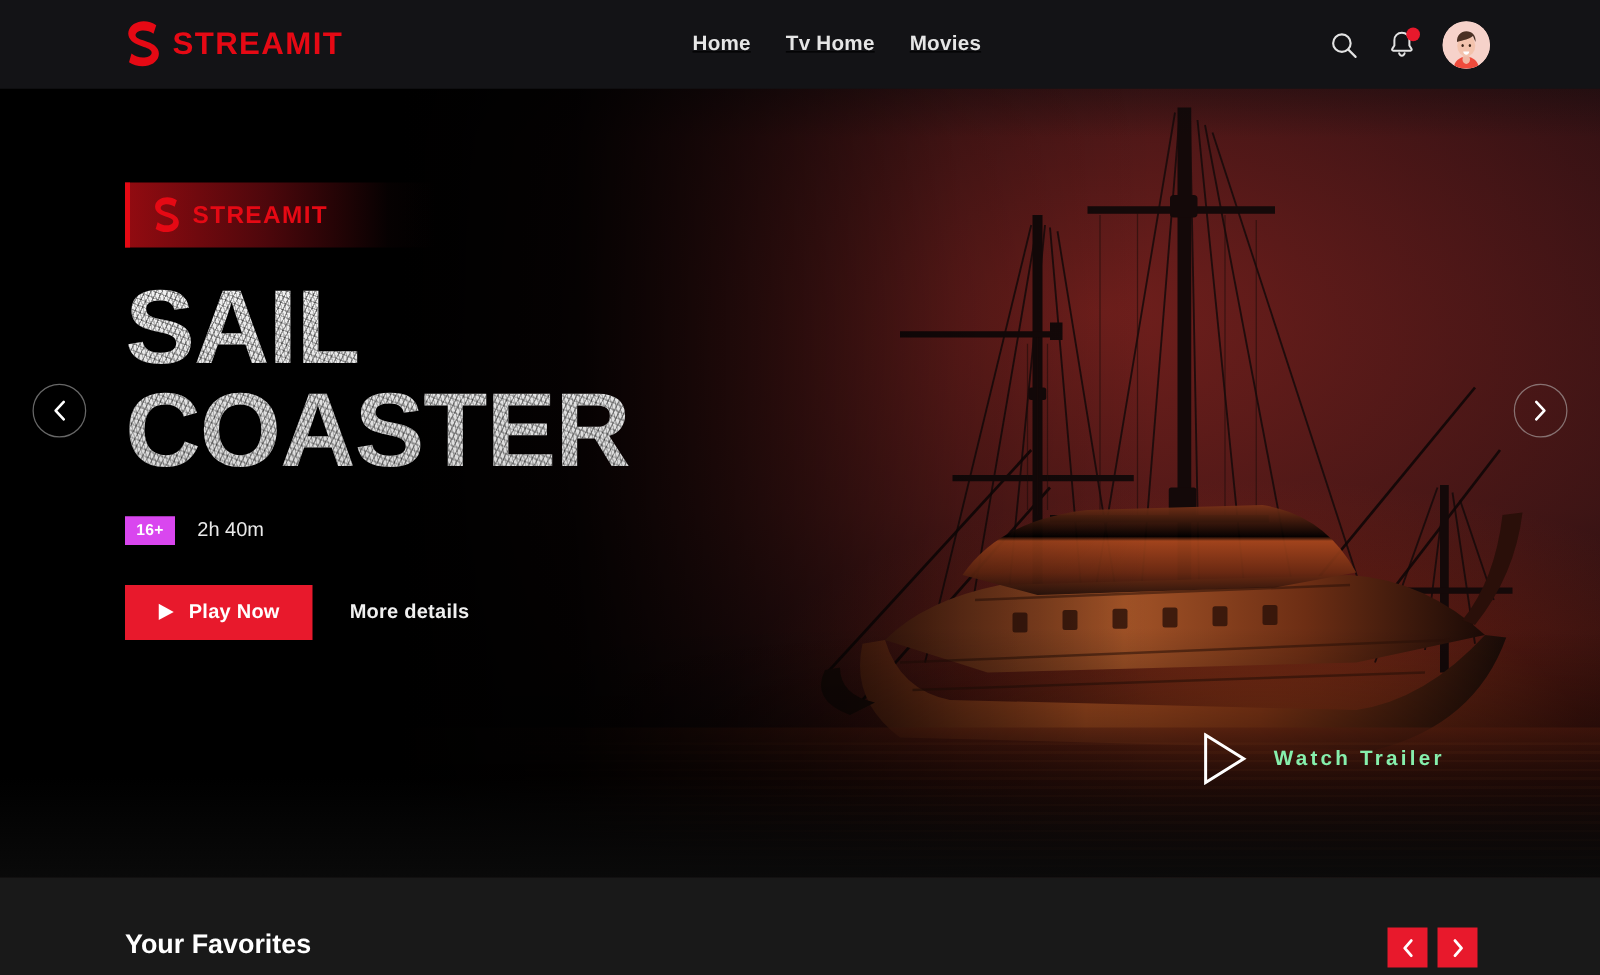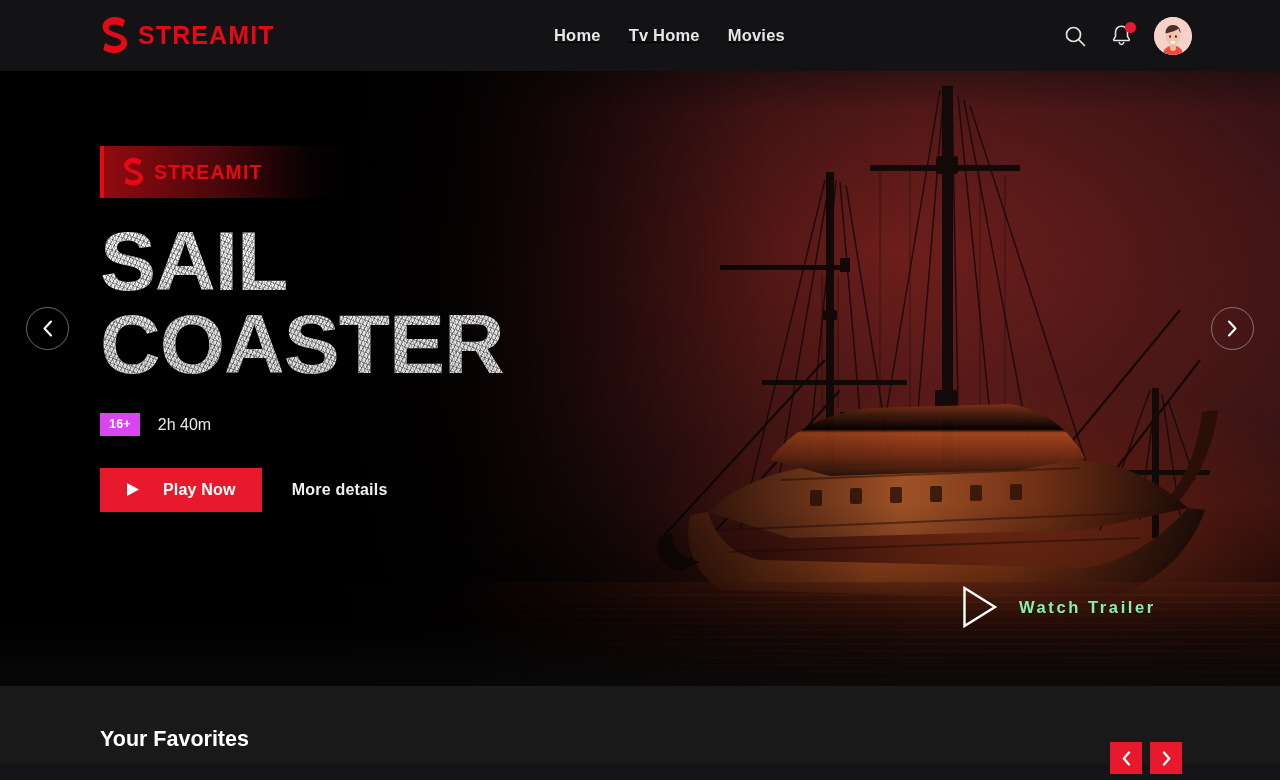--- a/index.html
+++ b/index.html
@@ -106,21 +106,21 @@
     background:#d946ef; color:#fff; font-size:12.5px; font-weight:bold;
     padding:5px 9px 5px 9px; line-height:1; letter-spacing:.2px;
   }
   .duration { color:#e9e9e9; font-size:16px; }
   .desc {
     margin-top:26px; width:390px; color:#d9d9d9; font-size:15.2px;
     line-height:1.62;
   }
   .actions { margin-top:32px; display:flex; align-items:center; gap:30px; }
   .play-btn {
-    display:flex; align-items:center; gap:23px; background:#e8192c; color:#fff;
+    display:flex; align-items:center; gap:11px; background:#e8192c; color:#fff;
     border:none; padding:0 26px; height:44px; font-size:16px; font-weight:bold;
     cursor:pointer; font-family:inherit; letter-spacing:.2px;
   }
   .more-link {
     color:#f0f0f0; font-size:16px; font-weight:bold; cursor:pointer; letter-spacing:.2px;
   }
 
   
   .nav-circle {
     position:absolute; top:307px; width:43px; height:43px; border-radius:50%;
@@ -134,21 +134,21 @@
   .trailer {
     position:absolute; left:962px; top:586px; display:flex; align-items:center; gap:21px;
     cursor:pointer; z-index:25;
   }
   .trailer-label {
     color:#86efac; font-size:16.5px; font-weight:bold; letter-spacing:2.6px; white-space:nowrap;
   }
 
   
   .favorites {
-    position:absolute; left:0; top:686px; width:1280px; height:78px; background:#191919;
+    position:absolute; left:0; top:702px; width:1280px; height:78px; background:#191919;
   }
   .fav-title {
     position:absolute; left:100px; top:41px; color:#fff; font-size:21.5px; font-weight:bold;
   }
   .fav-arrows { position:absolute; right:98px; top:742px; display:flex; gap:8px; z-index:30; }
   .sq-btn {
     width:32px; height:32px; background:#e8192c; border:none; cursor:pointer;
     display:flex; align-items:center; justify-content:center;
   }
 </style>

